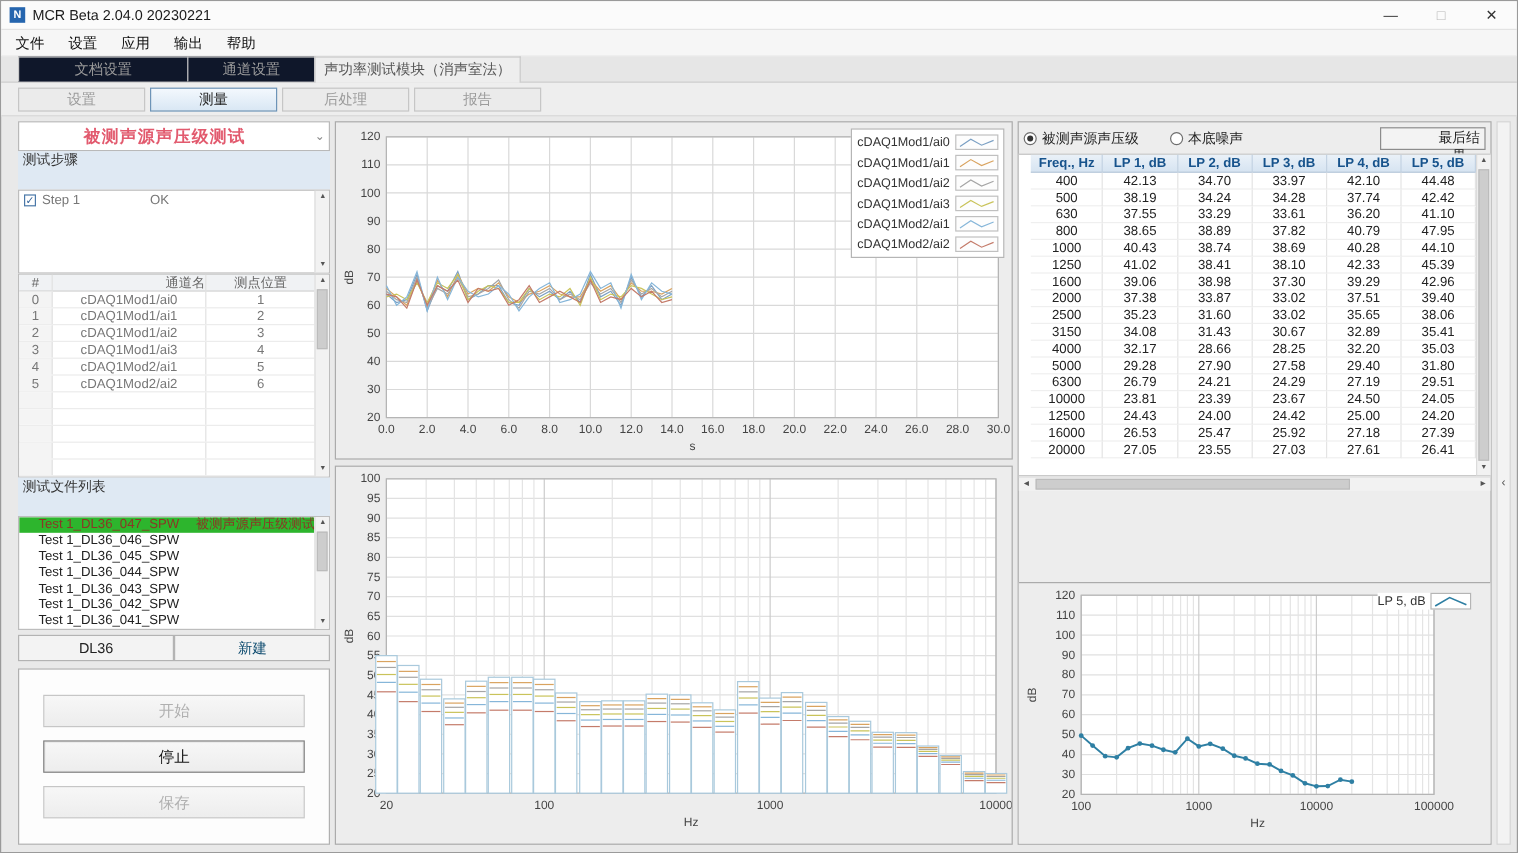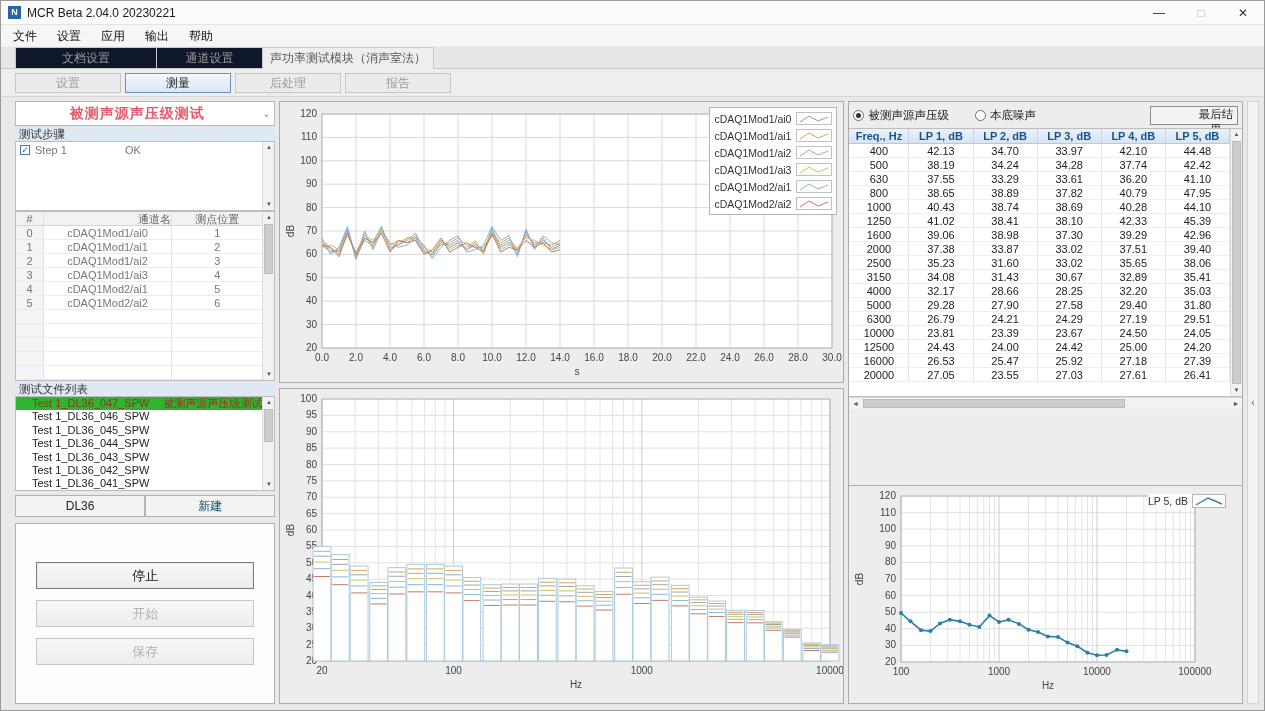--- a/index.html
+++ b/index.html
@@ -32,21 +32,21 @@
             background:#ebebeb; color:#9b9b9b; margin-right:4px; }
   .subtab.active { background:linear-gradient(#f3f8fd,#d9e7f4); border:1px solid #6d94b8; color:#222; }
 
   .workspace { position:absolute; left:14px; right:5px; top:100px; bottom:6px; display:flex; gap:4px; background:#e9e9e9;}
 
   
   .left-panel { width:283px; display:flex; flex-direction:column; }
   .combo { height:25px; background:#fff; border:1px solid #b9b9b9; display:flex; align-items:center; }
   .combo-text { flex:1; text-align:center; color:#e25a6e; font-weight:bold; font-size:14px; letter-spacing:1px;}
   .combo-arrow { width:16px; color:#8a8a8a; font-size:10px; text-align:center;}
-  .sec-label { height:15px; line-height:17px; padding-left:4px; color:#333; background:#dfe9f3; font-size:11.5px; }
+  .sec-label { height:32px; line-height:17px; padding-left:4px; color:#333; background:#dfe9f3; font-size:11.5px; }
   .listbox { background:#fff; border:1px solid #bdbdbd; display:flex; }
   .list-inner { flex:1; overflow:hidden; }
   .steps { height:70px; }
   .step-row { height:15px; display:flex; align-items:center; padding-left:4px; color:#777; font-size:11px;}
   .chk { width:10px; height:10px; border:1px solid #4a78a8; background:#fff; color:#2f5f96; font-size:9px;
          line-height:9px; text-align:center; margin-right:5px; }
   .step-name { width:90px; }
   .tbl { border:1px solid #bdbdbd; background:#fff; display:flex; }
   .tbl-main { flex:1; }
   .trow { display:flex; height:14px; line-height:14px; font-size:11px; color:#777; border-bottom:1px solid #ececec;}
@@ -97,21 +97,21 @@
   .right-col { width:434px; display:flex; flex-direction:column; background:#ededed; border:1px solid #ababab; }
   .result-head { height:26px; display:flex; align-items:center; padding:0 4px; }
   .radio { display:flex; align-items:center; margin-right:26px; }
   .radio .dot { width:11px; height:11px; border:1px solid #6e6e6e; border-radius:50%; background:#fff;
                 margin-right:4px; position:relative;}
   .radio.sel .dot::after { content:""; position:absolute; inset:2px; background:#333; border-radius:50%;}
   .radio .rlabel { font-size:11.5px; color:#222; }
   .finalbtn { margin-left:auto; width:88px; height:19px; border:1px solid #8c8c8c; background:#f3f3f3;
               font-size:11.5px; color:#222; font-family:"Liberation Sans",sans-serif;padding-left:44px;}
   .rtable { display:flex; border-top:1px solid #bdbdbd; border-bottom:1px solid #bdbdbd; background:#fff; height:269px;}
-  .rt-main { flex:1; }
+  .rt-main { flex:1;padding-left:10px; }
   .rt-row { display:flex; height:14px; line-height:14px; font-size:11px; color:#222; }
   .rt-row > div { border-right:1px solid #e4e4e4; border-bottom:1px solid #efefef; text-align:center; }
   .rt-row .f { width:60px; } .rt-row .v { flex:1; }
   .rt-head { background:linear-gradient(#eaf1f8,#d5e3f1); color:#17538c; font-weight:bold; height:15px; line-height:15px;}
   .rt-head > div { border-right:1px solid #c3d2e2; border-bottom:1px solid #b9c9da;}
   .rspacer { flex:1; }
   .rchart { height:218px; margin:0; border-top:1px solid #ababab; position:relative; background:#ededed;}
 
   .collapse-strip { width:13px; background:#f3f3f3; border:1px solid #d4d4d4; display:flex; align-items:center;
                     justify-content:center; color:#555; font-size:10px; }
@@ -259,22 +259,22 @@
               <span class="thumb" style="top:1px;height:46%"></span>
             </span>
           <span class="arr">▼</span>
         </div>
       </div>
       <div class="two-btns">
         <button>DL36</button>
         <button class="disabled">新建</button>
       </div>
       <div class="groupbox">
+        <button class="bigbtn">开始</button>
         <button class="bigbtn active">停止</button>
-        <button class="bigbtn">开始</button>
         <button class="bigbtn">保存</button>
       </div>
     </div>
 
     <div class="mid-col">
       <div class="chart-panel top">
         <svg id="topChart" width="563" height="280">
             <rect x="42" y="12" width="510" height="234" fill="#fff" stroke="none"></rect>
             <line x1="42" y1="12" x2="42" y2="246" stroke="#d9d9d9" stroke-width="1"></line>
             <text x="42" y="259" text-anchor="middle" font-size="10" fill="#444">0.0</text>

